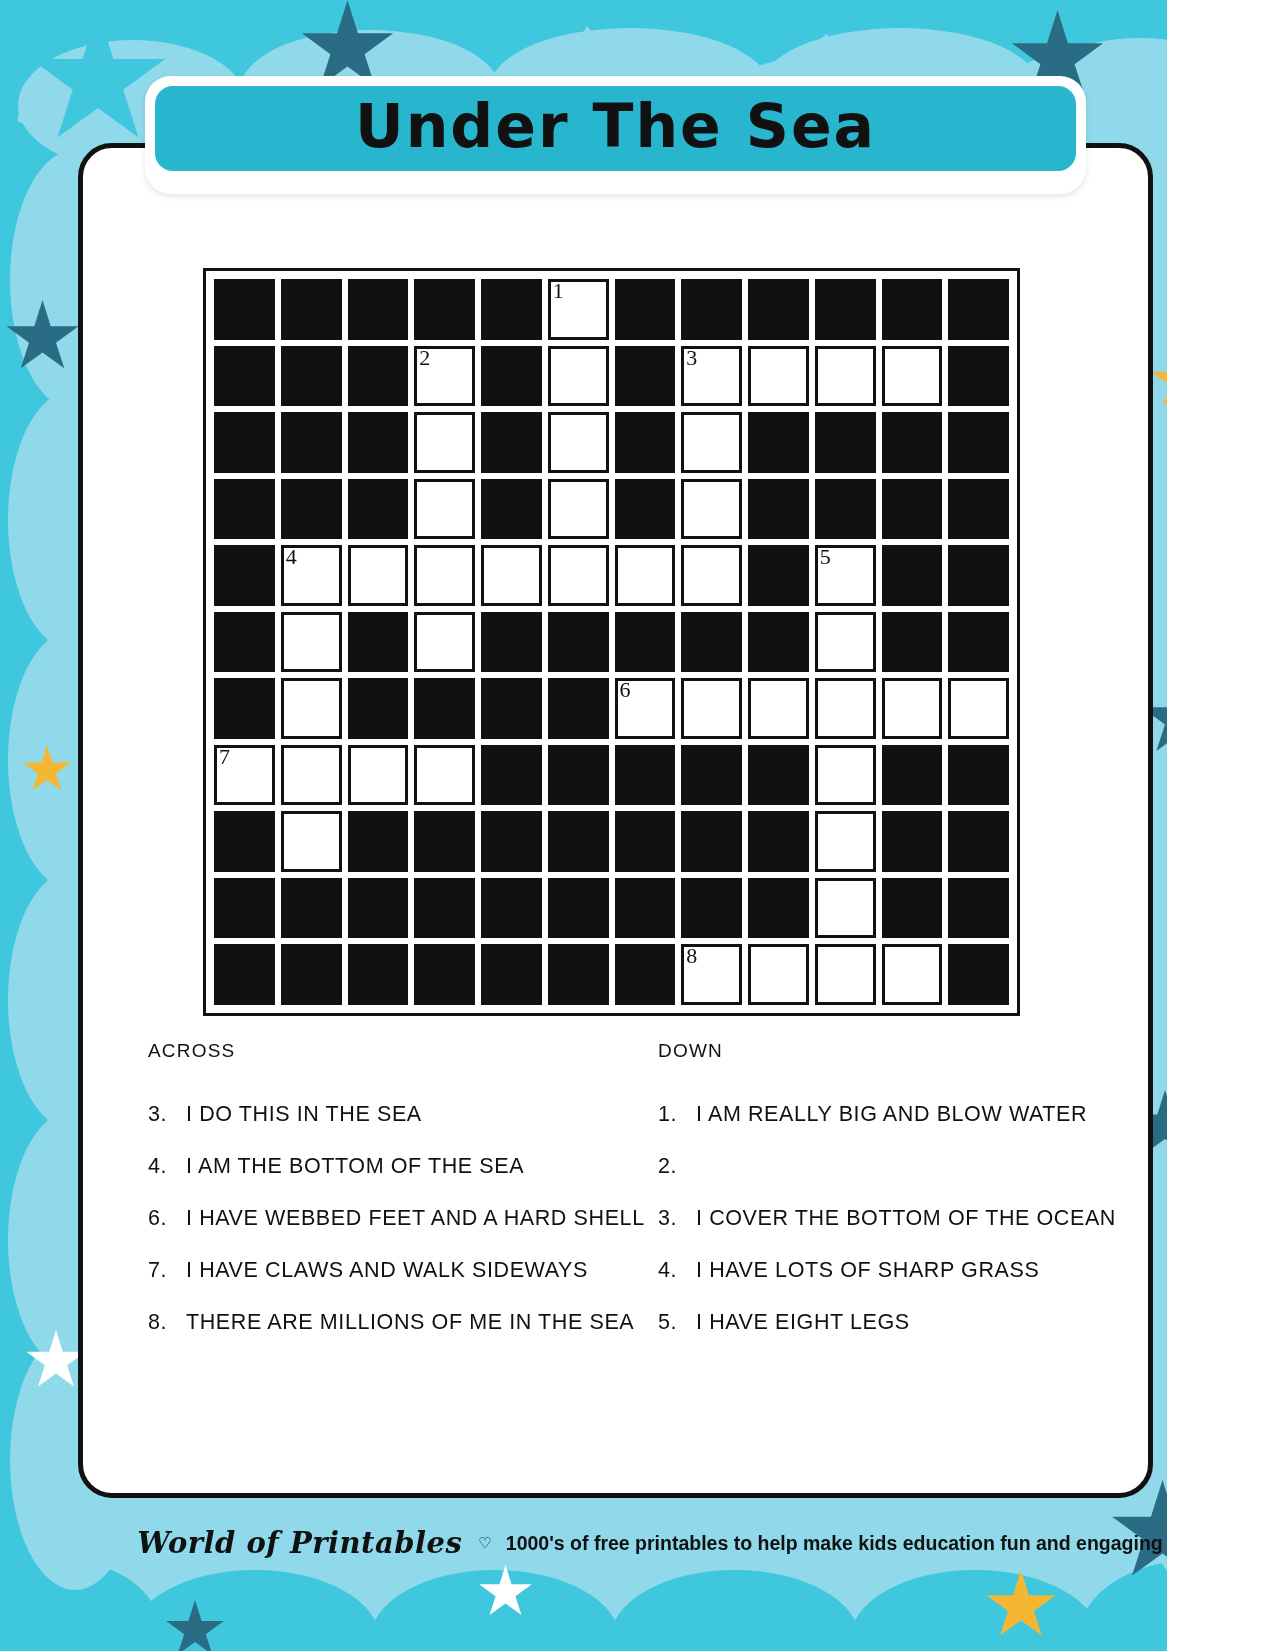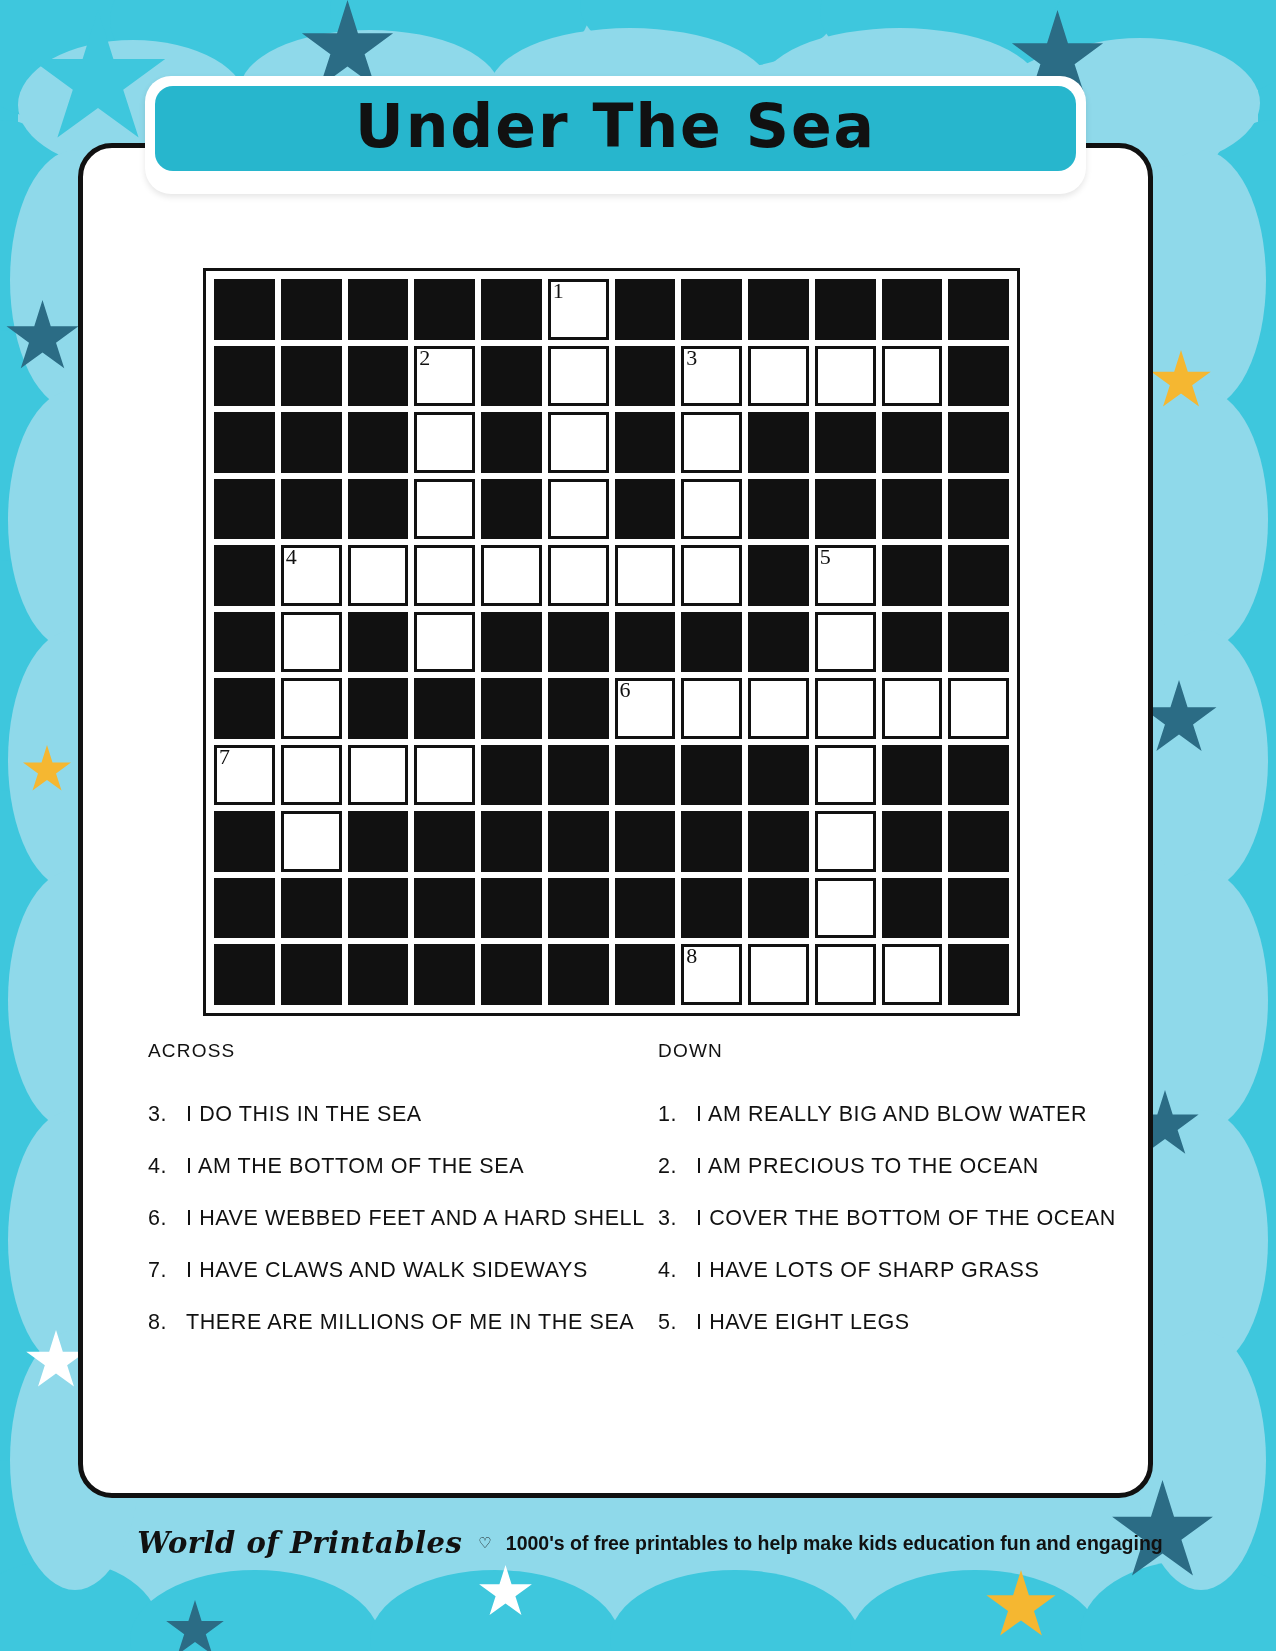--- a/index.html
+++ b/index.html
@@ -4,21 +4,21 @@
 <style>
   * { box-sizing: border-box; }
   html, body {
     margin: 0; padding: 0;
     width: 1276px; height: 1651px;
     font-family: "Liberation Sans", sans-serif;
     background: #ffffff;
   }
   #page {
     position: relative;
-    width: 1276px; height: 1651px;
+    width: 1167px; height: 1651px;
     overflow: hidden;
     background: #e5e5e5;
   }
 
   
   .bg-teal {
     position: absolute;
     left: 0; top: 0; width: 1276px; height: 1651px;
     background: #3ec7dd;
   }
@@ -428,21 +428,20 @@
           <span class="clue-text">THERE ARE MILLIONS OF ME IN THE SEA</span>
         </div>
       </div>
     <div class="clue-list list-down" id="down-list">
         <div class="clue-row">
           <span class="clue-num">1.</span>
           <span class="clue-text">I AM REALLY BIG AND BLOW WATER</span>
         </div>
         <div class="clue-row">
           <span class="clue-num">2.</span>
-          <span class="clue-text">I AM PRECIOUS TO THE OCEAN</span>
         </div>
         <div class="clue-row">
           <span class="clue-num">3.</span>
           <span class="clue-text">I COVER THE BOTTOM OF THE OCEAN</span>
         </div>
         <div class="clue-row">
           <span class="clue-num">4.</span>
           <span class="clue-text">I HAVE LOTS OF SHARP GRASS</span>
         </div>
         <div class="clue-row">

